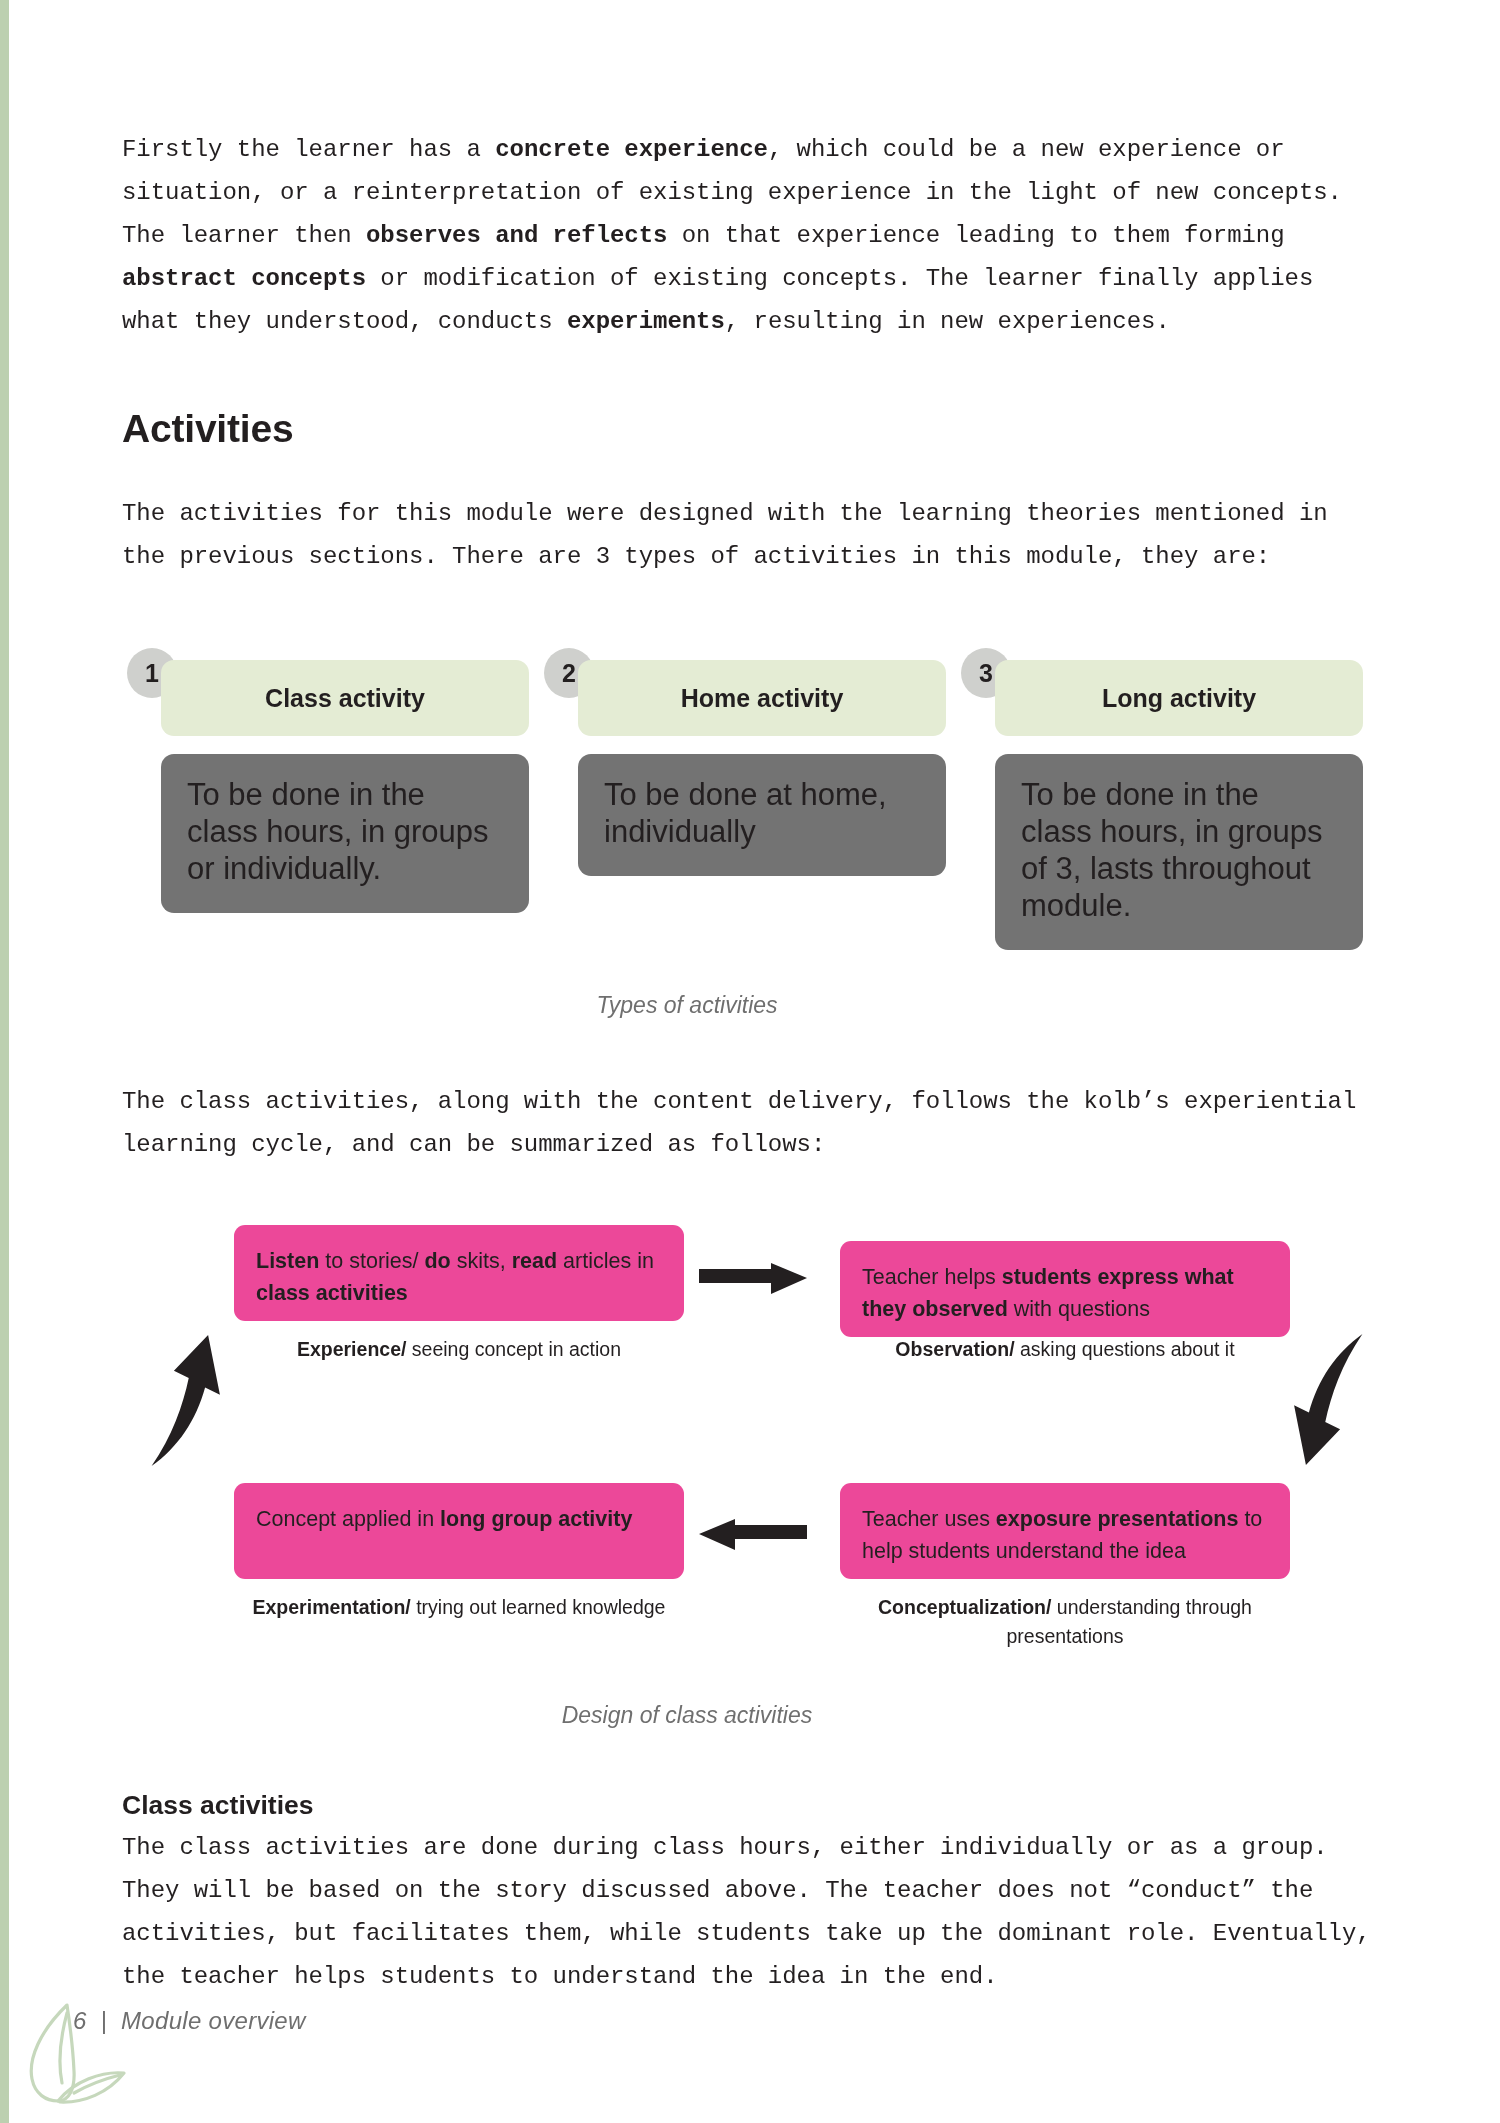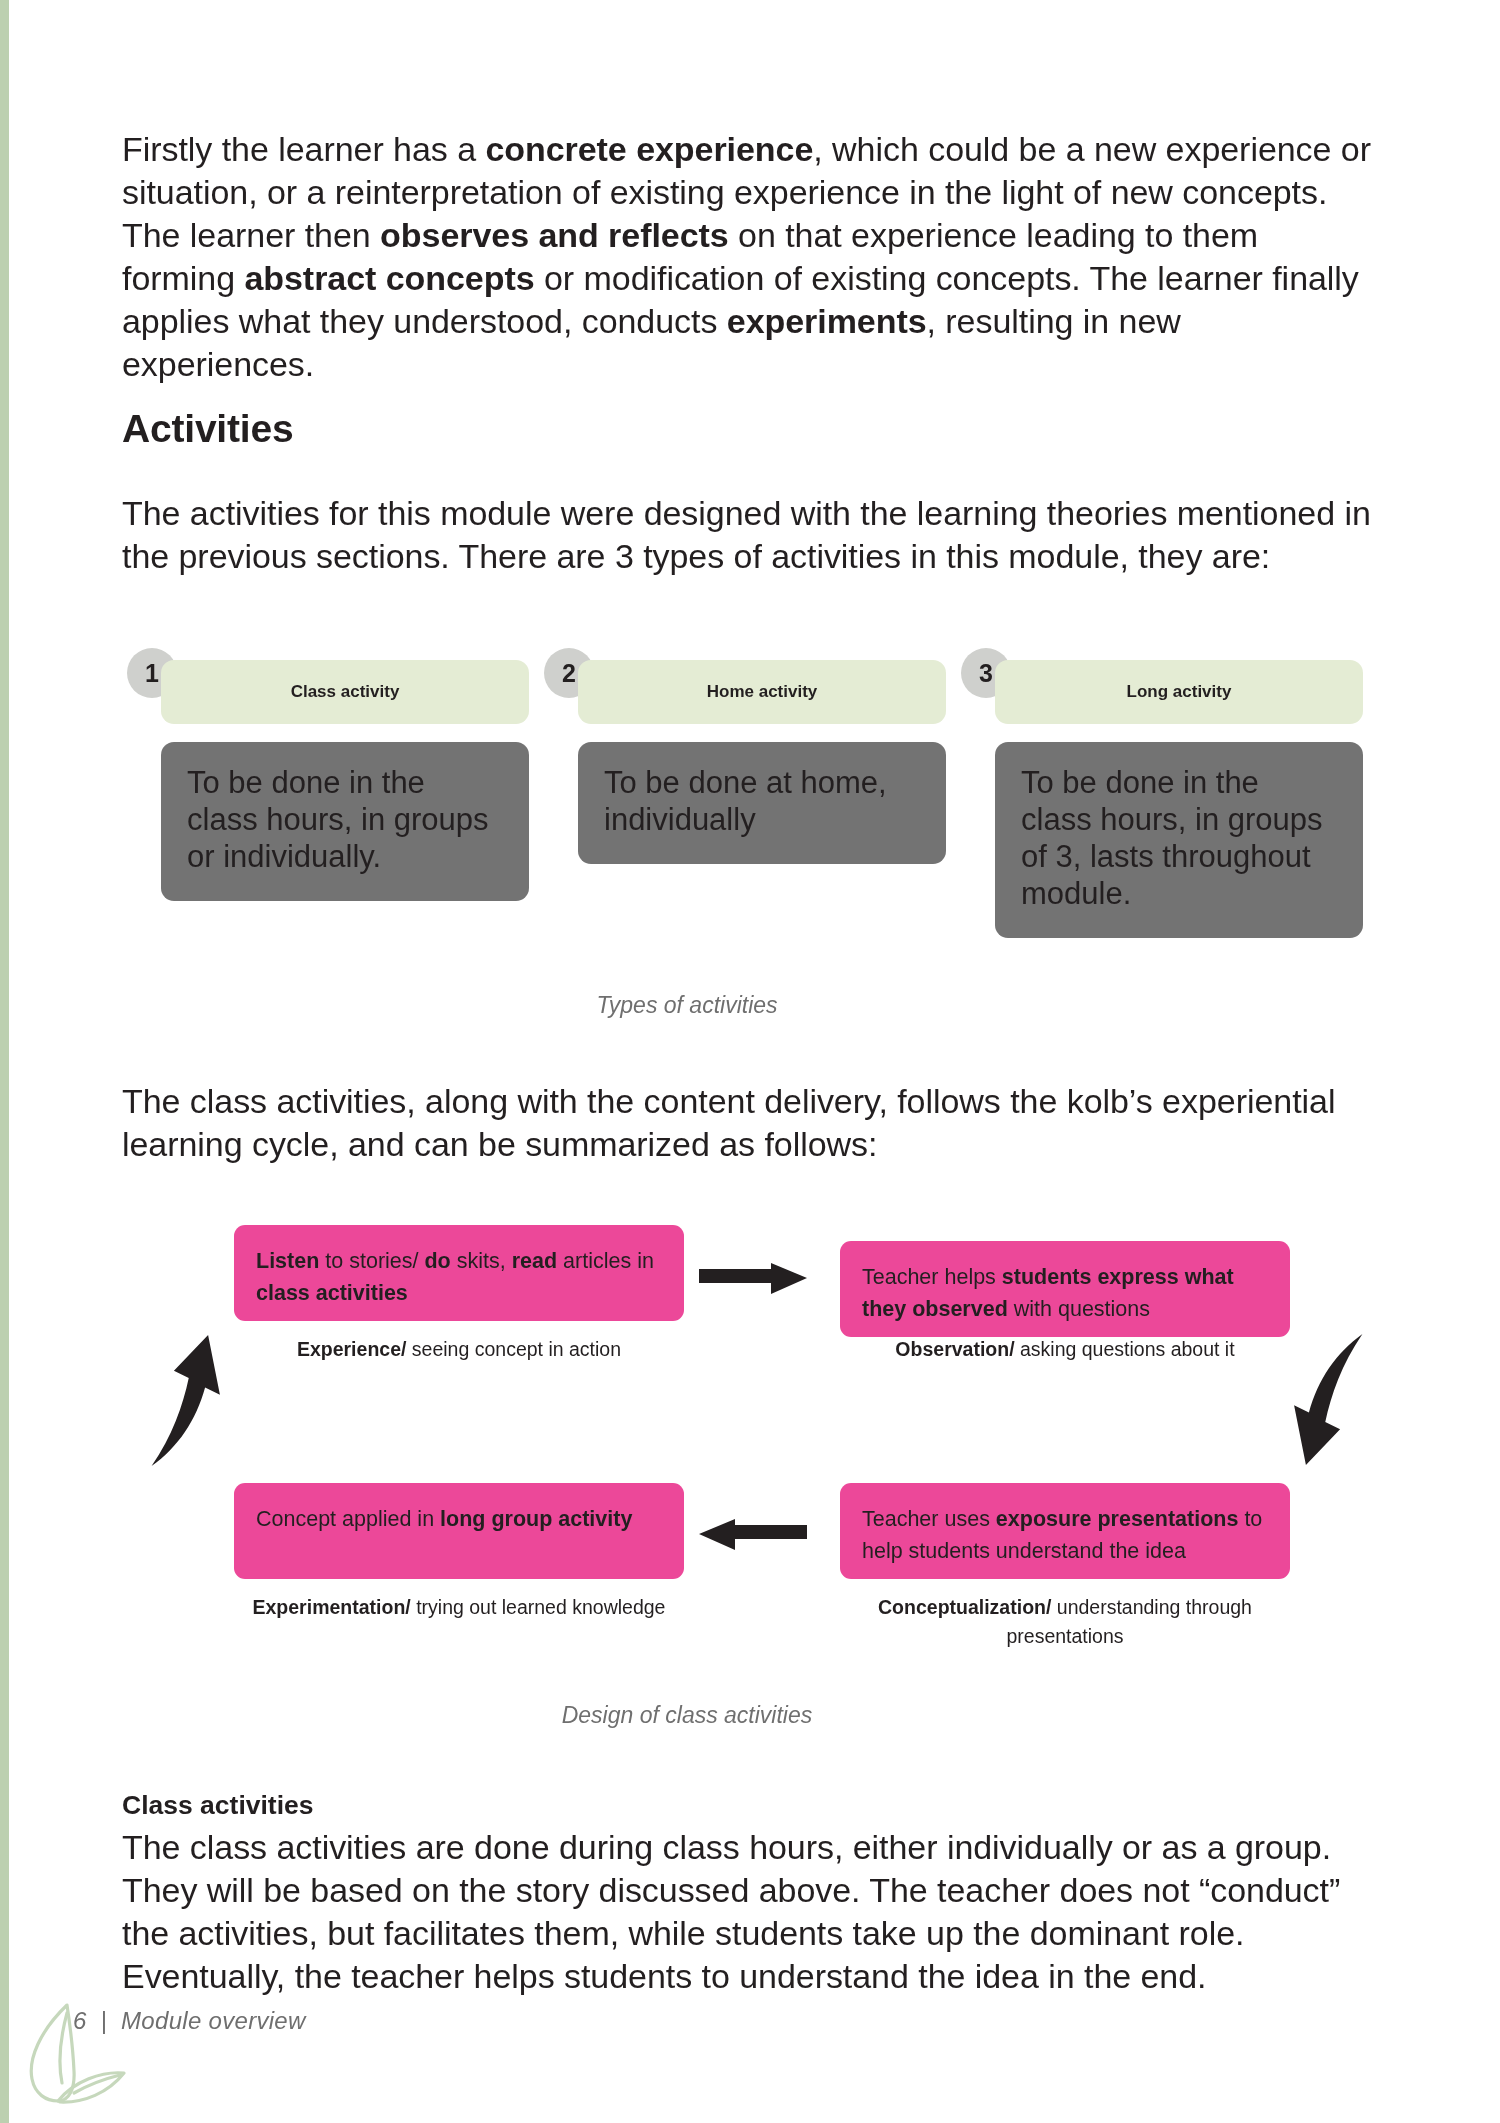--- a/index.html
+++ b/index.html
@@ -35,24 +35,25 @@
   
   .content {
     position: absolute;
     left: 122px;
     top: 0;
     width: 1256px;
   }
 
   p.body-text {
     margin: 0;
-    font-size: 34px;
+    font-size: 24px;
     line-height: 43px;
     color: #231f20;
     letter-spacing: -0.05px;
+    font-family: Liberation Mono, monospace;
   }
   p.body-text b { font-weight: 700; }
 
   .h1 {
     font-size: 39px;
     line-height: 48px;
     font-weight: 700;
     color: #231f20;
     letter-spacing: -0.2px;
   }
@@ -102,25 +103,25 @@
     display: flex;
     align-items: center;
     justify-content: center;
     z-index: 2;
   }
 
   .card-head {
     position: relative;
     background: #e4ecd4;
     border-radius: 13px;
-    height: 64px;
+    height: 76px;
     display: flex;
     align-items: center;
     justify-content: center;
-    font-size: 17px;
+    font-size: 25px;
     font-weight: 700;
     color: #231f20;
     z-index: 3;
   }
 
   .card-body {
     margin-top: 18px;
     background: #737373;
     border-radius: 13px;
     padding: 22px 26px 26px 26px;

